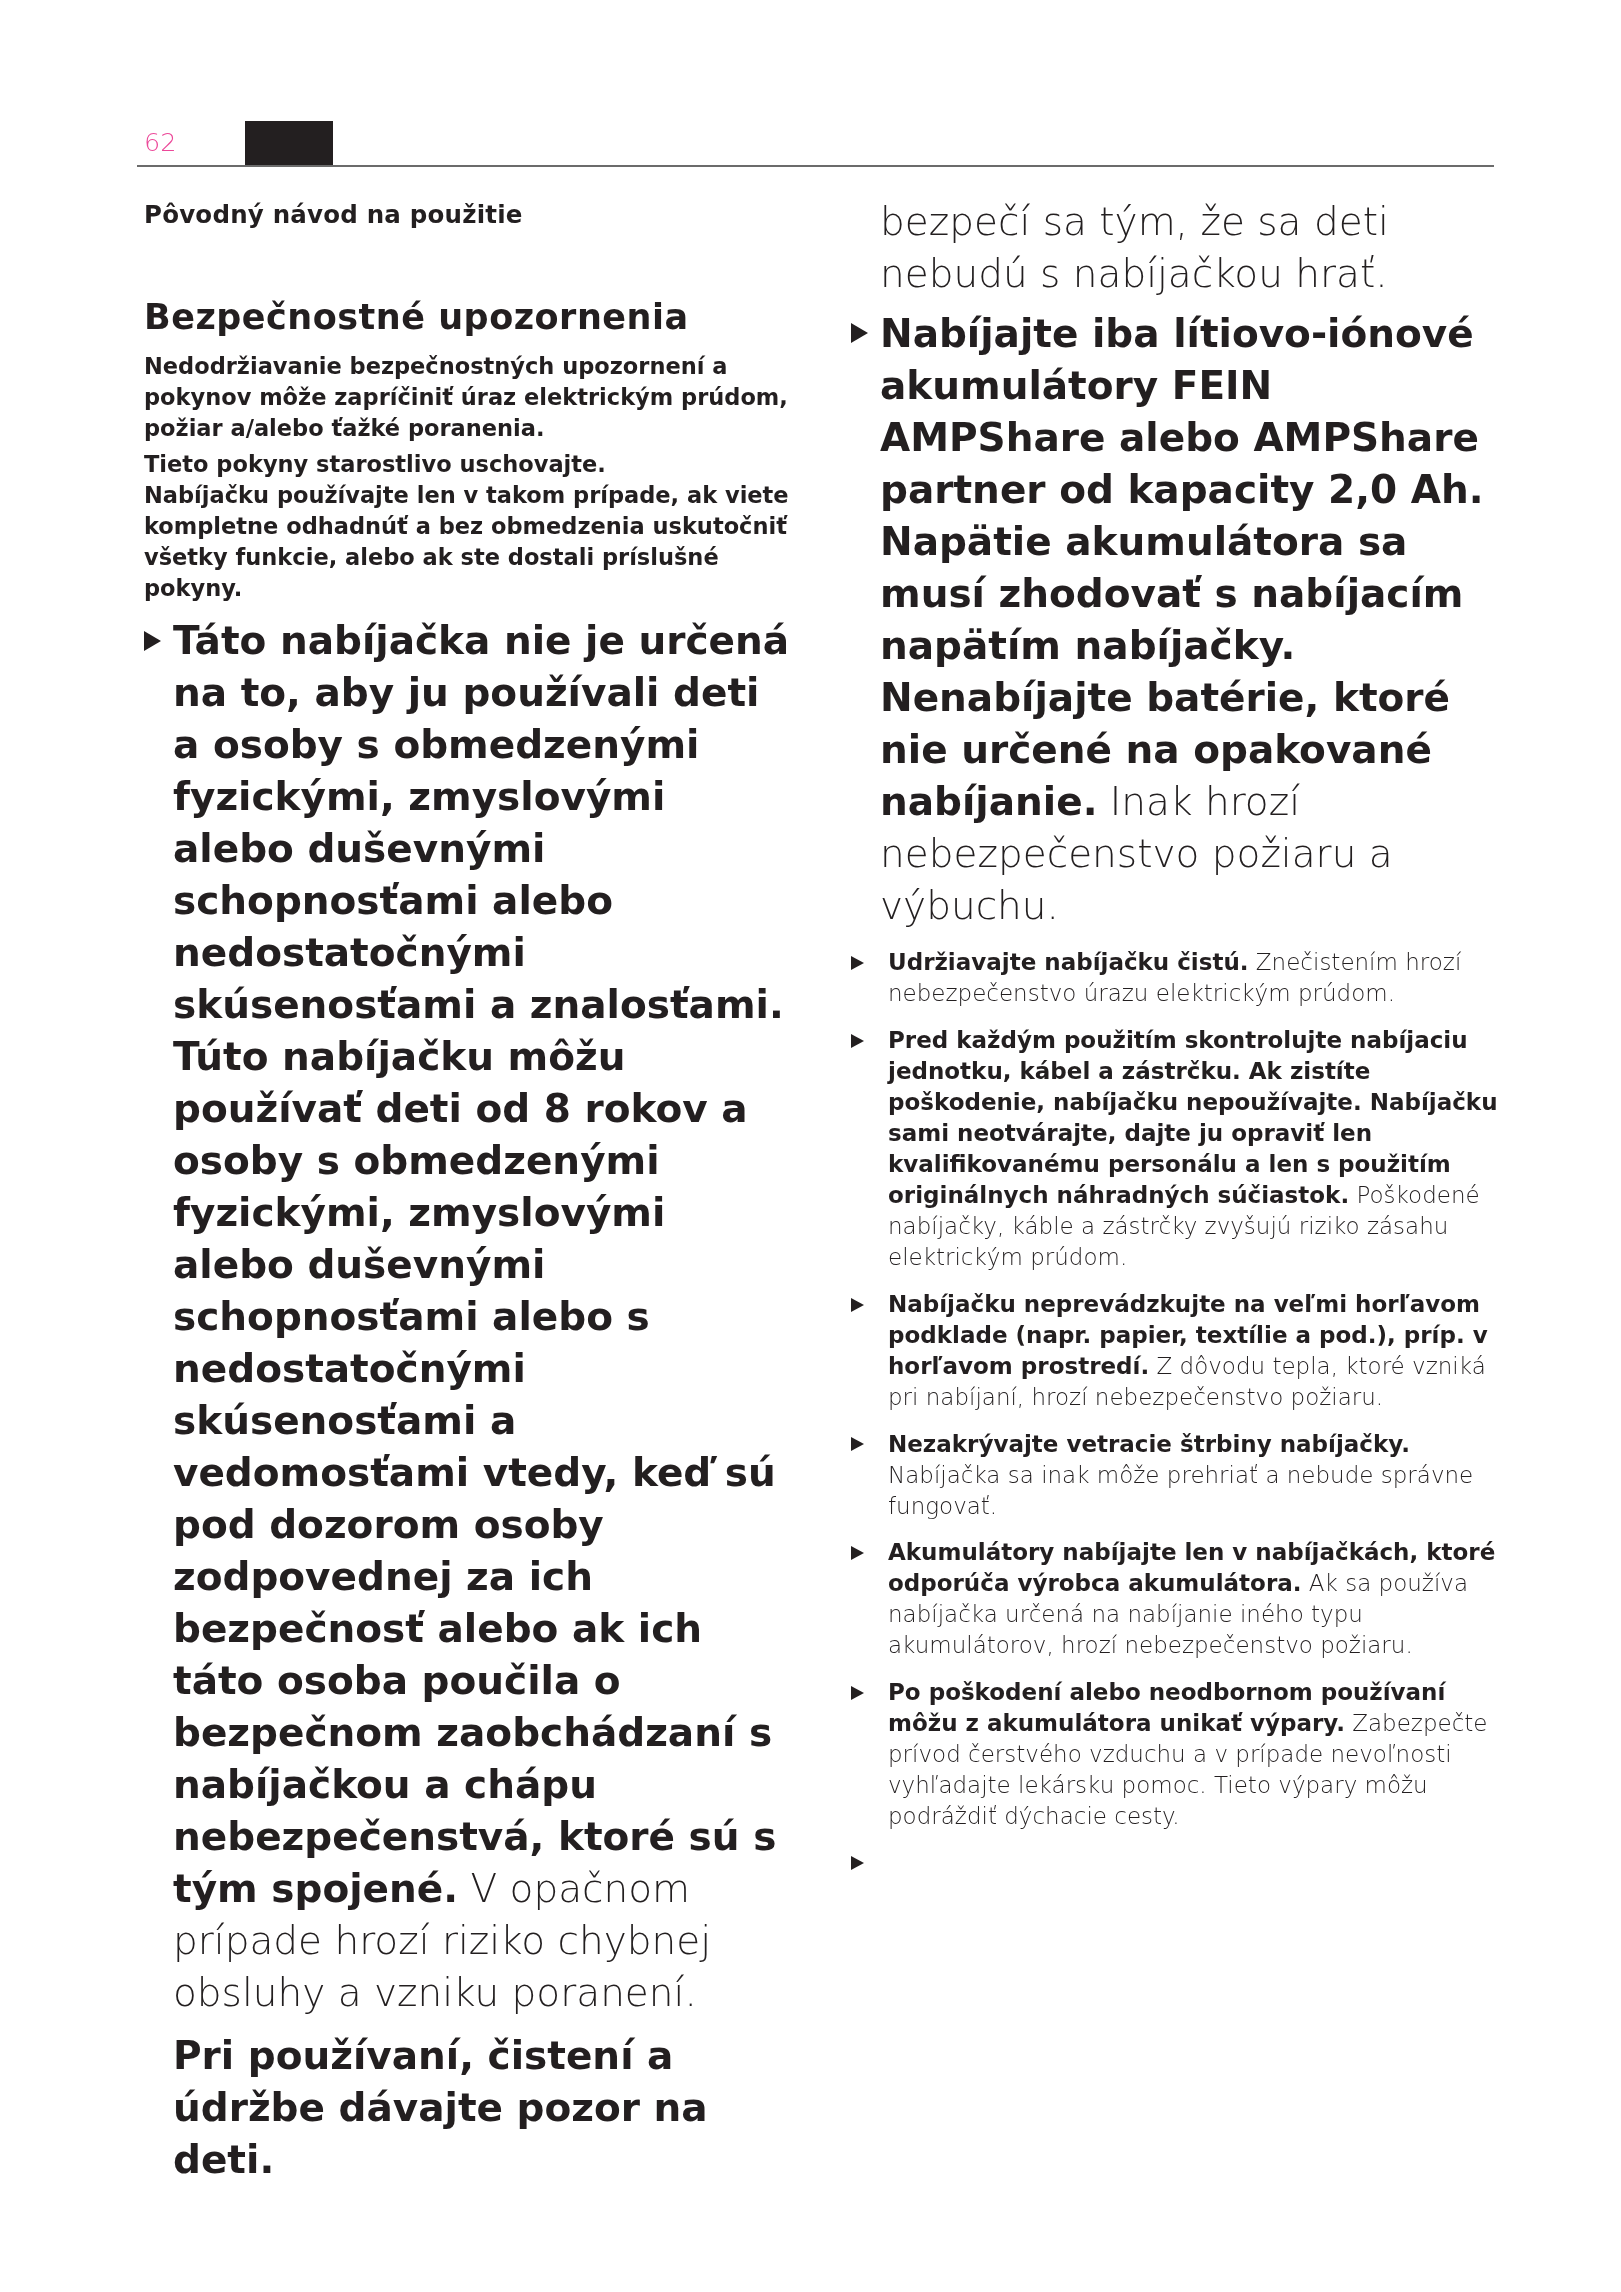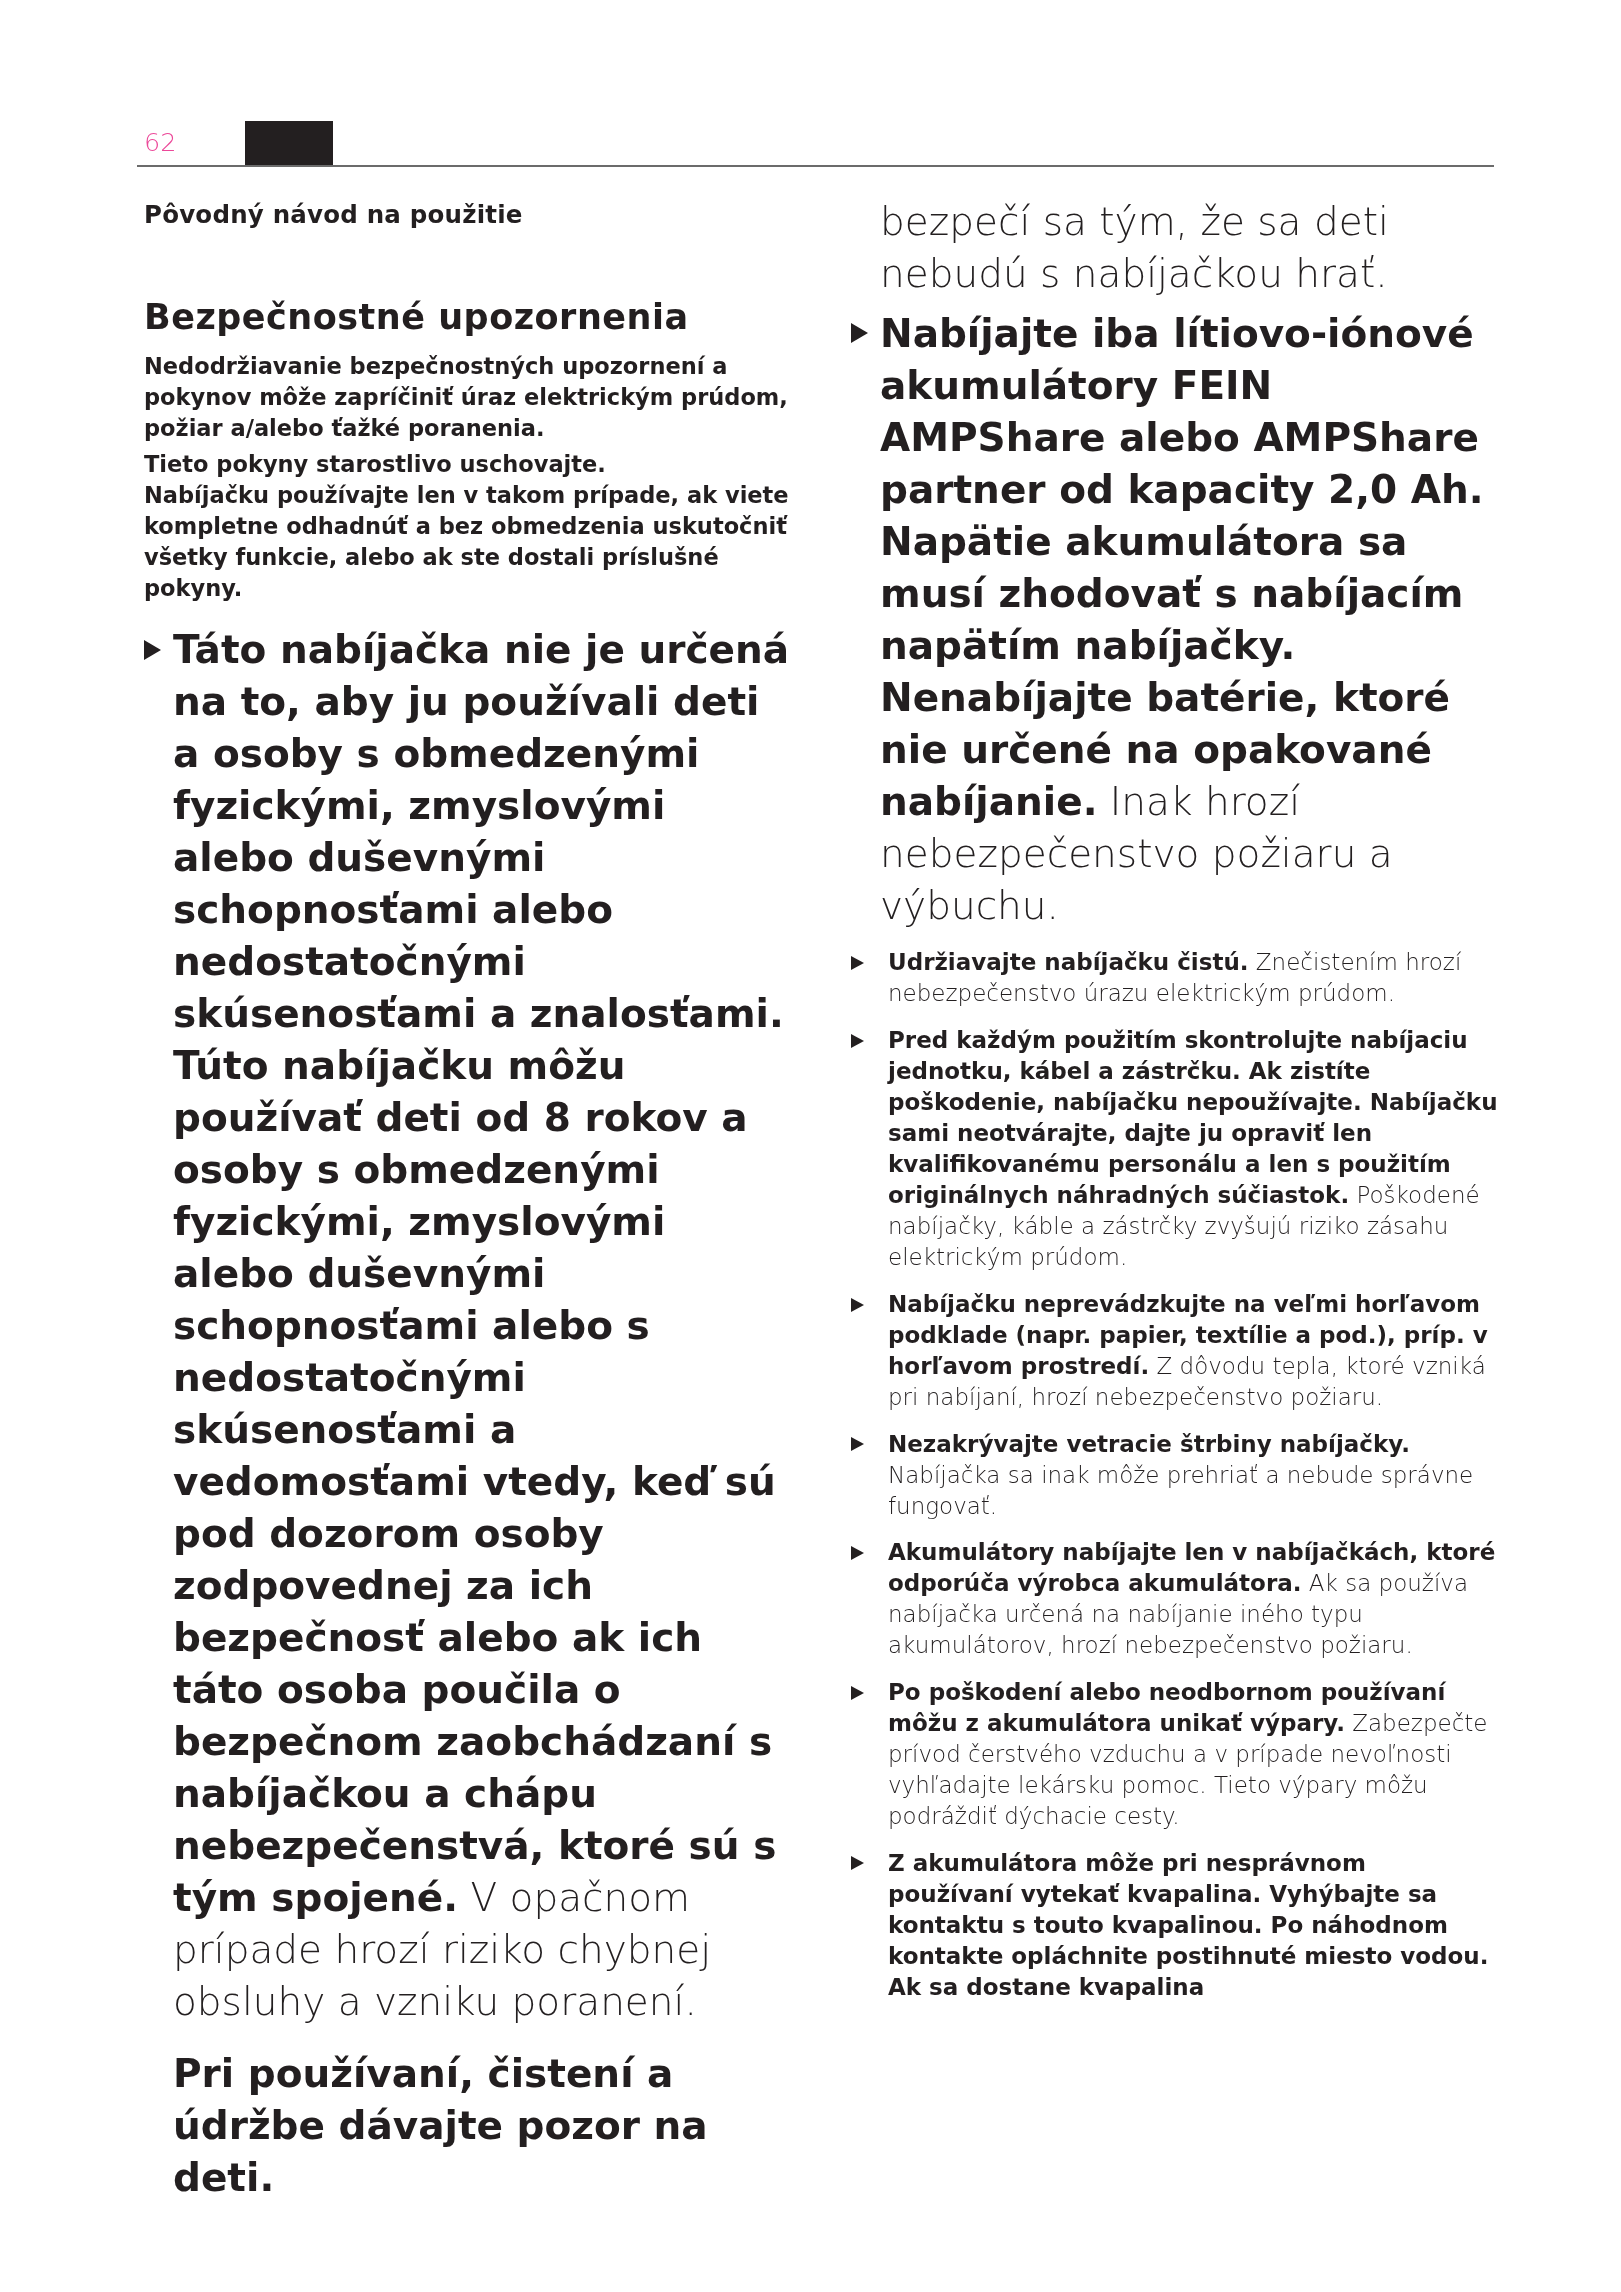--- a/index.html
+++ b/index.html
@@ -13,21 +13,21 @@
   .col-right { left:851px; top:196px; width:647px; }
   .doc-label { font-weight:bold; font-size:24.5px; margin:3.9px 0 0 0; letter-spacing:0.2px; }
   .section-title { font-weight:bold; font-size:35px; margin-top:68px; margin-bottom:13.7px; letter-spacing:0.5px; }
   .intro { position:relative; height:186px; }
   .icon-reader { position:absolute; left:0; top:13.7px; width:137px; height:137px; }
   .icon-manual { position:absolute; left:176px; top:39px; width:110px; height:90px; }
   .intro-text { position:absolute; left:343px; top:0; width:304px; font-size:22.5px; line-height:31px; }
   .intro-text b { font-size:22.5px; }
   .p-small { font-size:22.5px; line-height:31px; font-weight:700; margin:0; }
   .p-strong { font-size:22.5px; line-height:31px; font-weight:bold; margin:5.9px 0 0 0; }
-  .big-item { position:relative; padding-left:29px; font-size:39px; line-height:52px; margin-top:20px; }
+  .big-item { position:relative; padding-left:29px; font-size:39px; line-height:52px; margin-top:11px; }
   .big-item b { font-weight:bold; }
   .big-item .normal { font-weight:300; }
   .bullet-big { position:absolute; left:0; top:15.7px; width:0; height:0;
                 border-top:10.8px solid transparent; border-bottom:10.8px solid transparent; border-left:17.6px solid #231f20; }
   .big-plain { font-size:39px; line-height:52px; font-weight:300; padding-left:29px; }
   .small-item { position:relative; padding-left:37px; font-size:23px; line-height:31px; margin-top:15.7px; }
   .small-item .normal { font-weight:300; }
   .bullet-small { position:absolute; left:0; top:8.8px; width:0; height:0;
                   border-top:7.8px solid transparent; border-bottom:7.8px solid transparent; border-left:13.7px solid #231f20; }
   .house-row { position:relative; margin-top:21.6px; font-size:22.5px; line-height:31px; }
@@ -95,16 +95,15 @@
     <b>Akumulátory nabíjajte len v nabíjačkách, ktoré odporúča výrobca akumulátora.</b>
     <span class="normal">Ak sa používa nabíjačka určená na nabíjanie iného typu akumulátorov, hrozí nebezpečenstvo požiaru.</span>
   </div>
   <div class="small-item">
     <span class="bullet-small"></span>
     <b>Po poškodení alebo neodbornom používaní môžu z akumulátora unikať výpary.</b>
     <span class="normal">Zabezpečte prívod čerstvého vzduchu a v prípade nevoľnosti vyhľadajte lekársku pomoc. Tieto výpary môžu podráždiť dýchacie cesty.</span>
   </div>
   <div class="small-item">
     <span class="bullet-small"></span>
-    <b>Z akumulátora môže pri nesprávnom používaní vytekať kvapalina. Vyhýbajte sa kontaktu s touto kvapalinou. Po náhodnom kontakte opláchnite postihnuté miesto vodou. Ak sa dostane kvapalina</b>
   </div>
 </div>
 
 
 </body></html>

